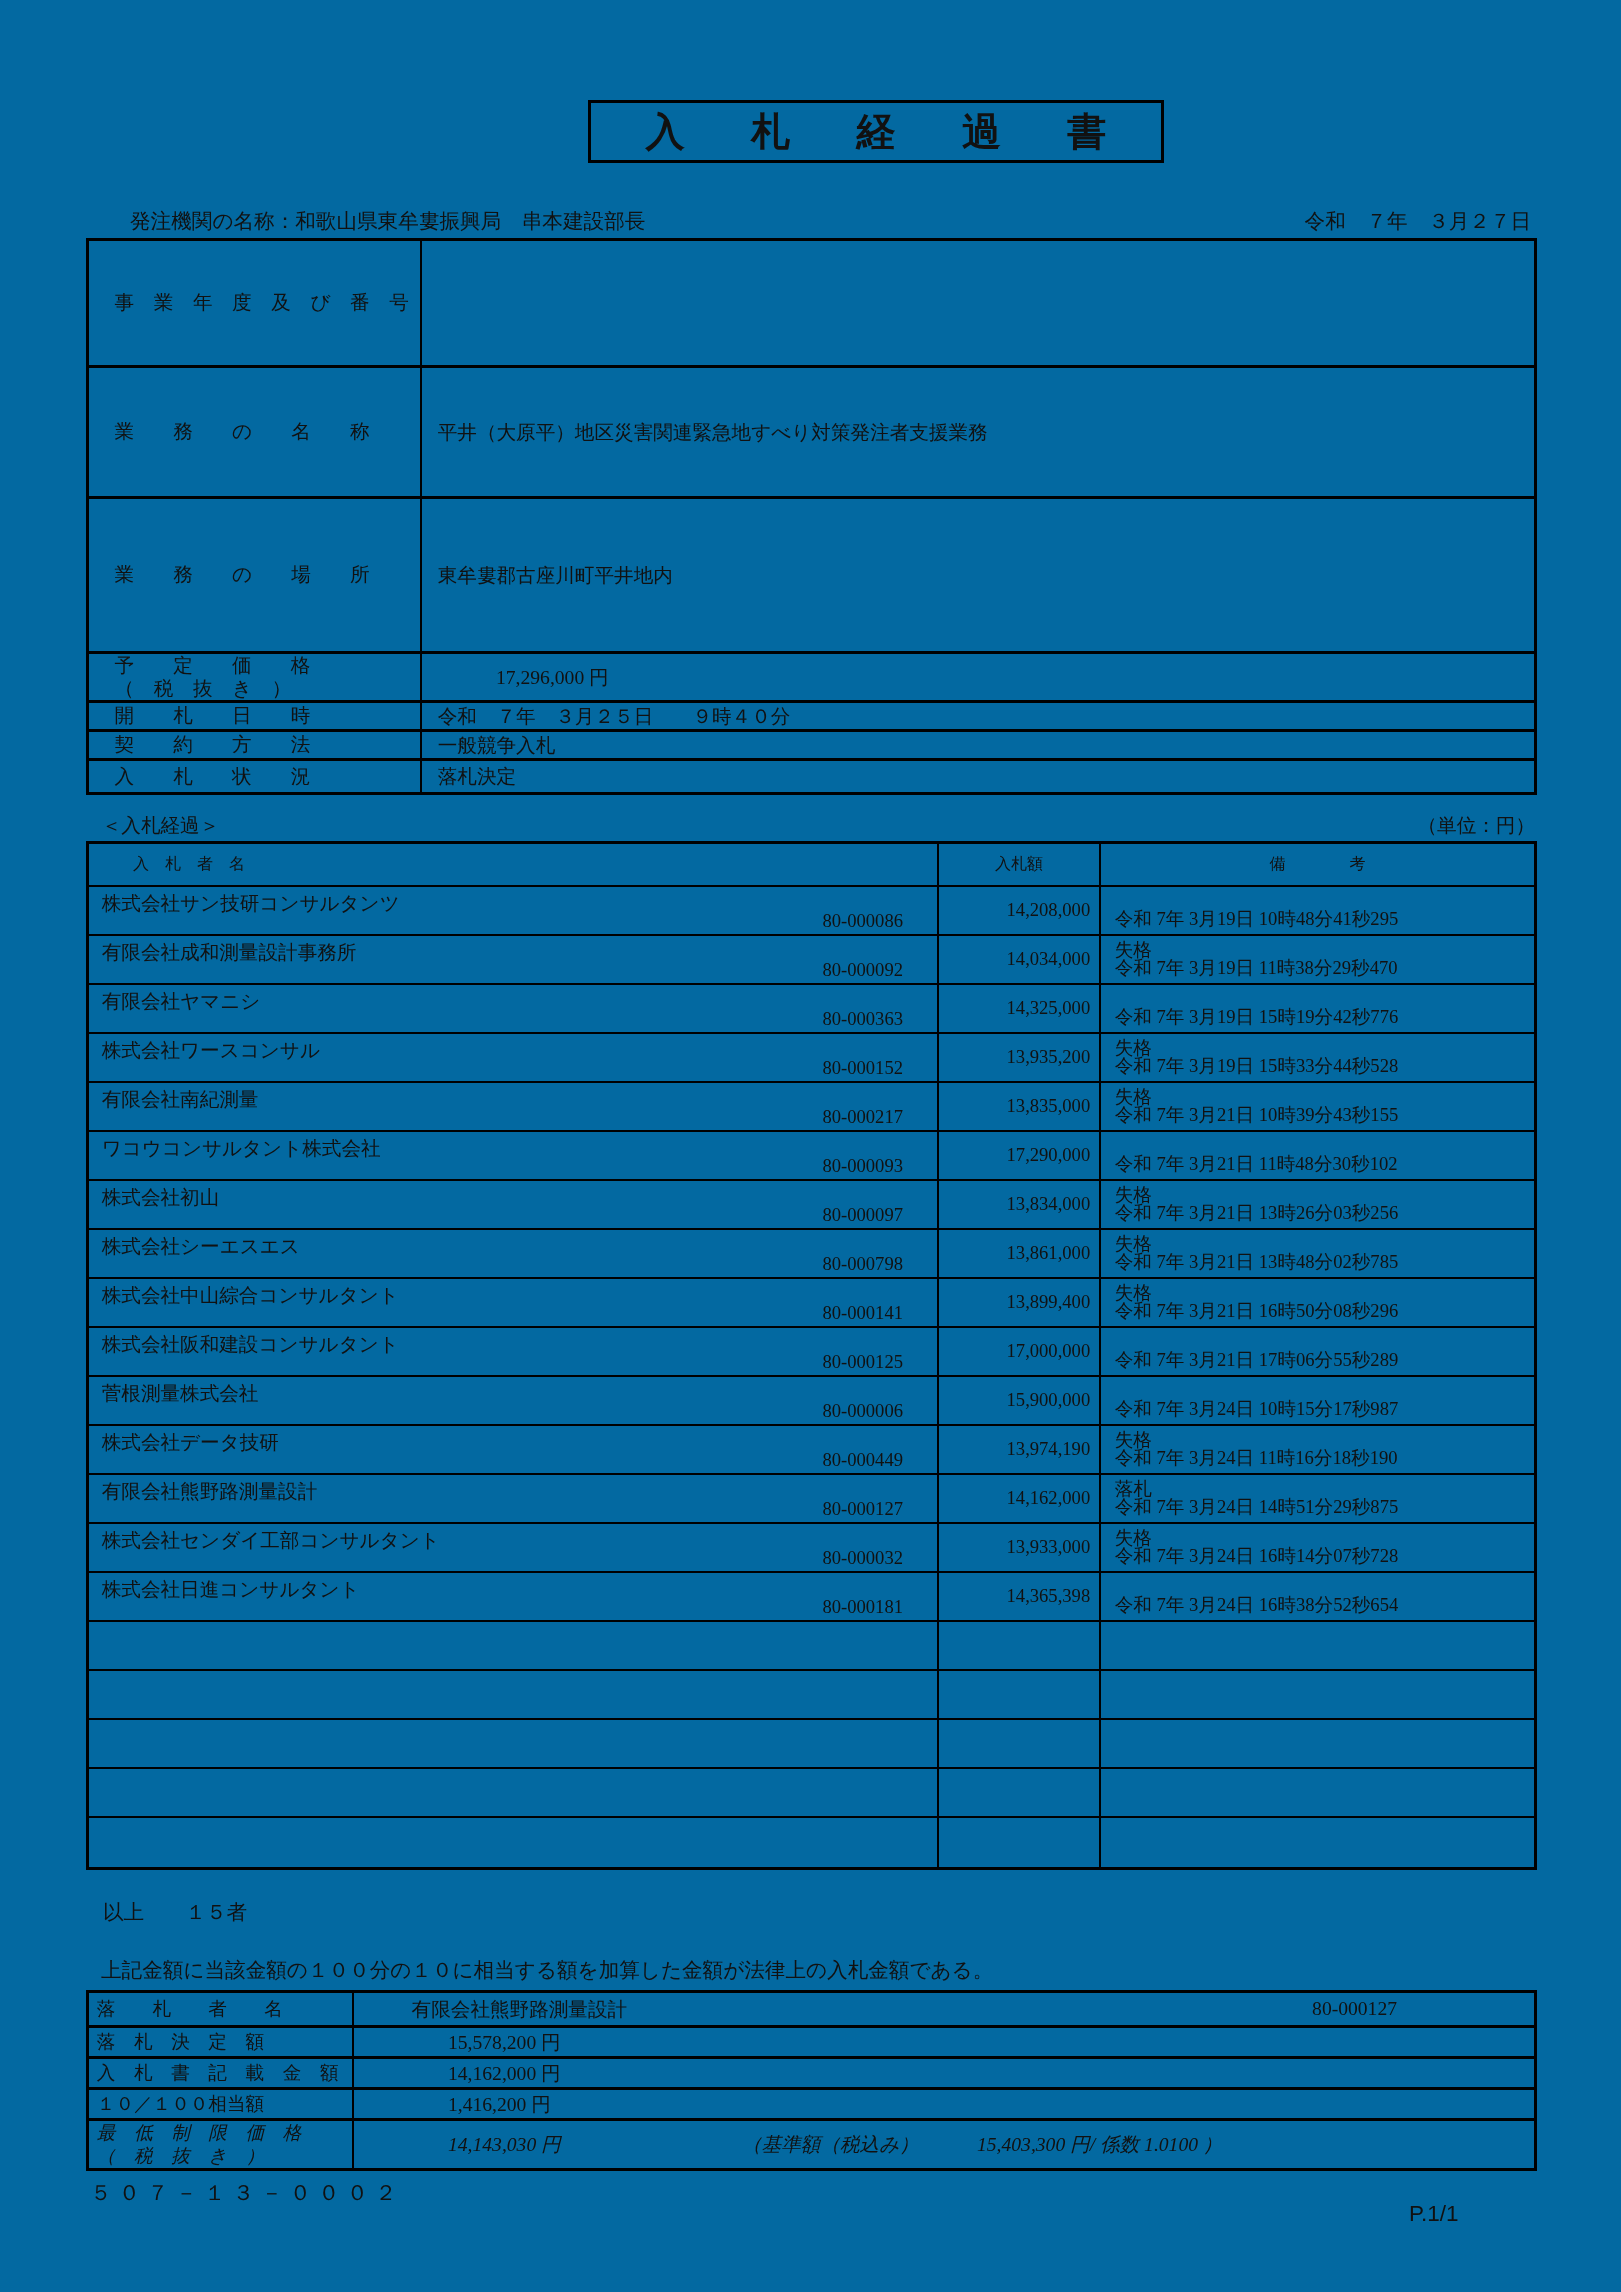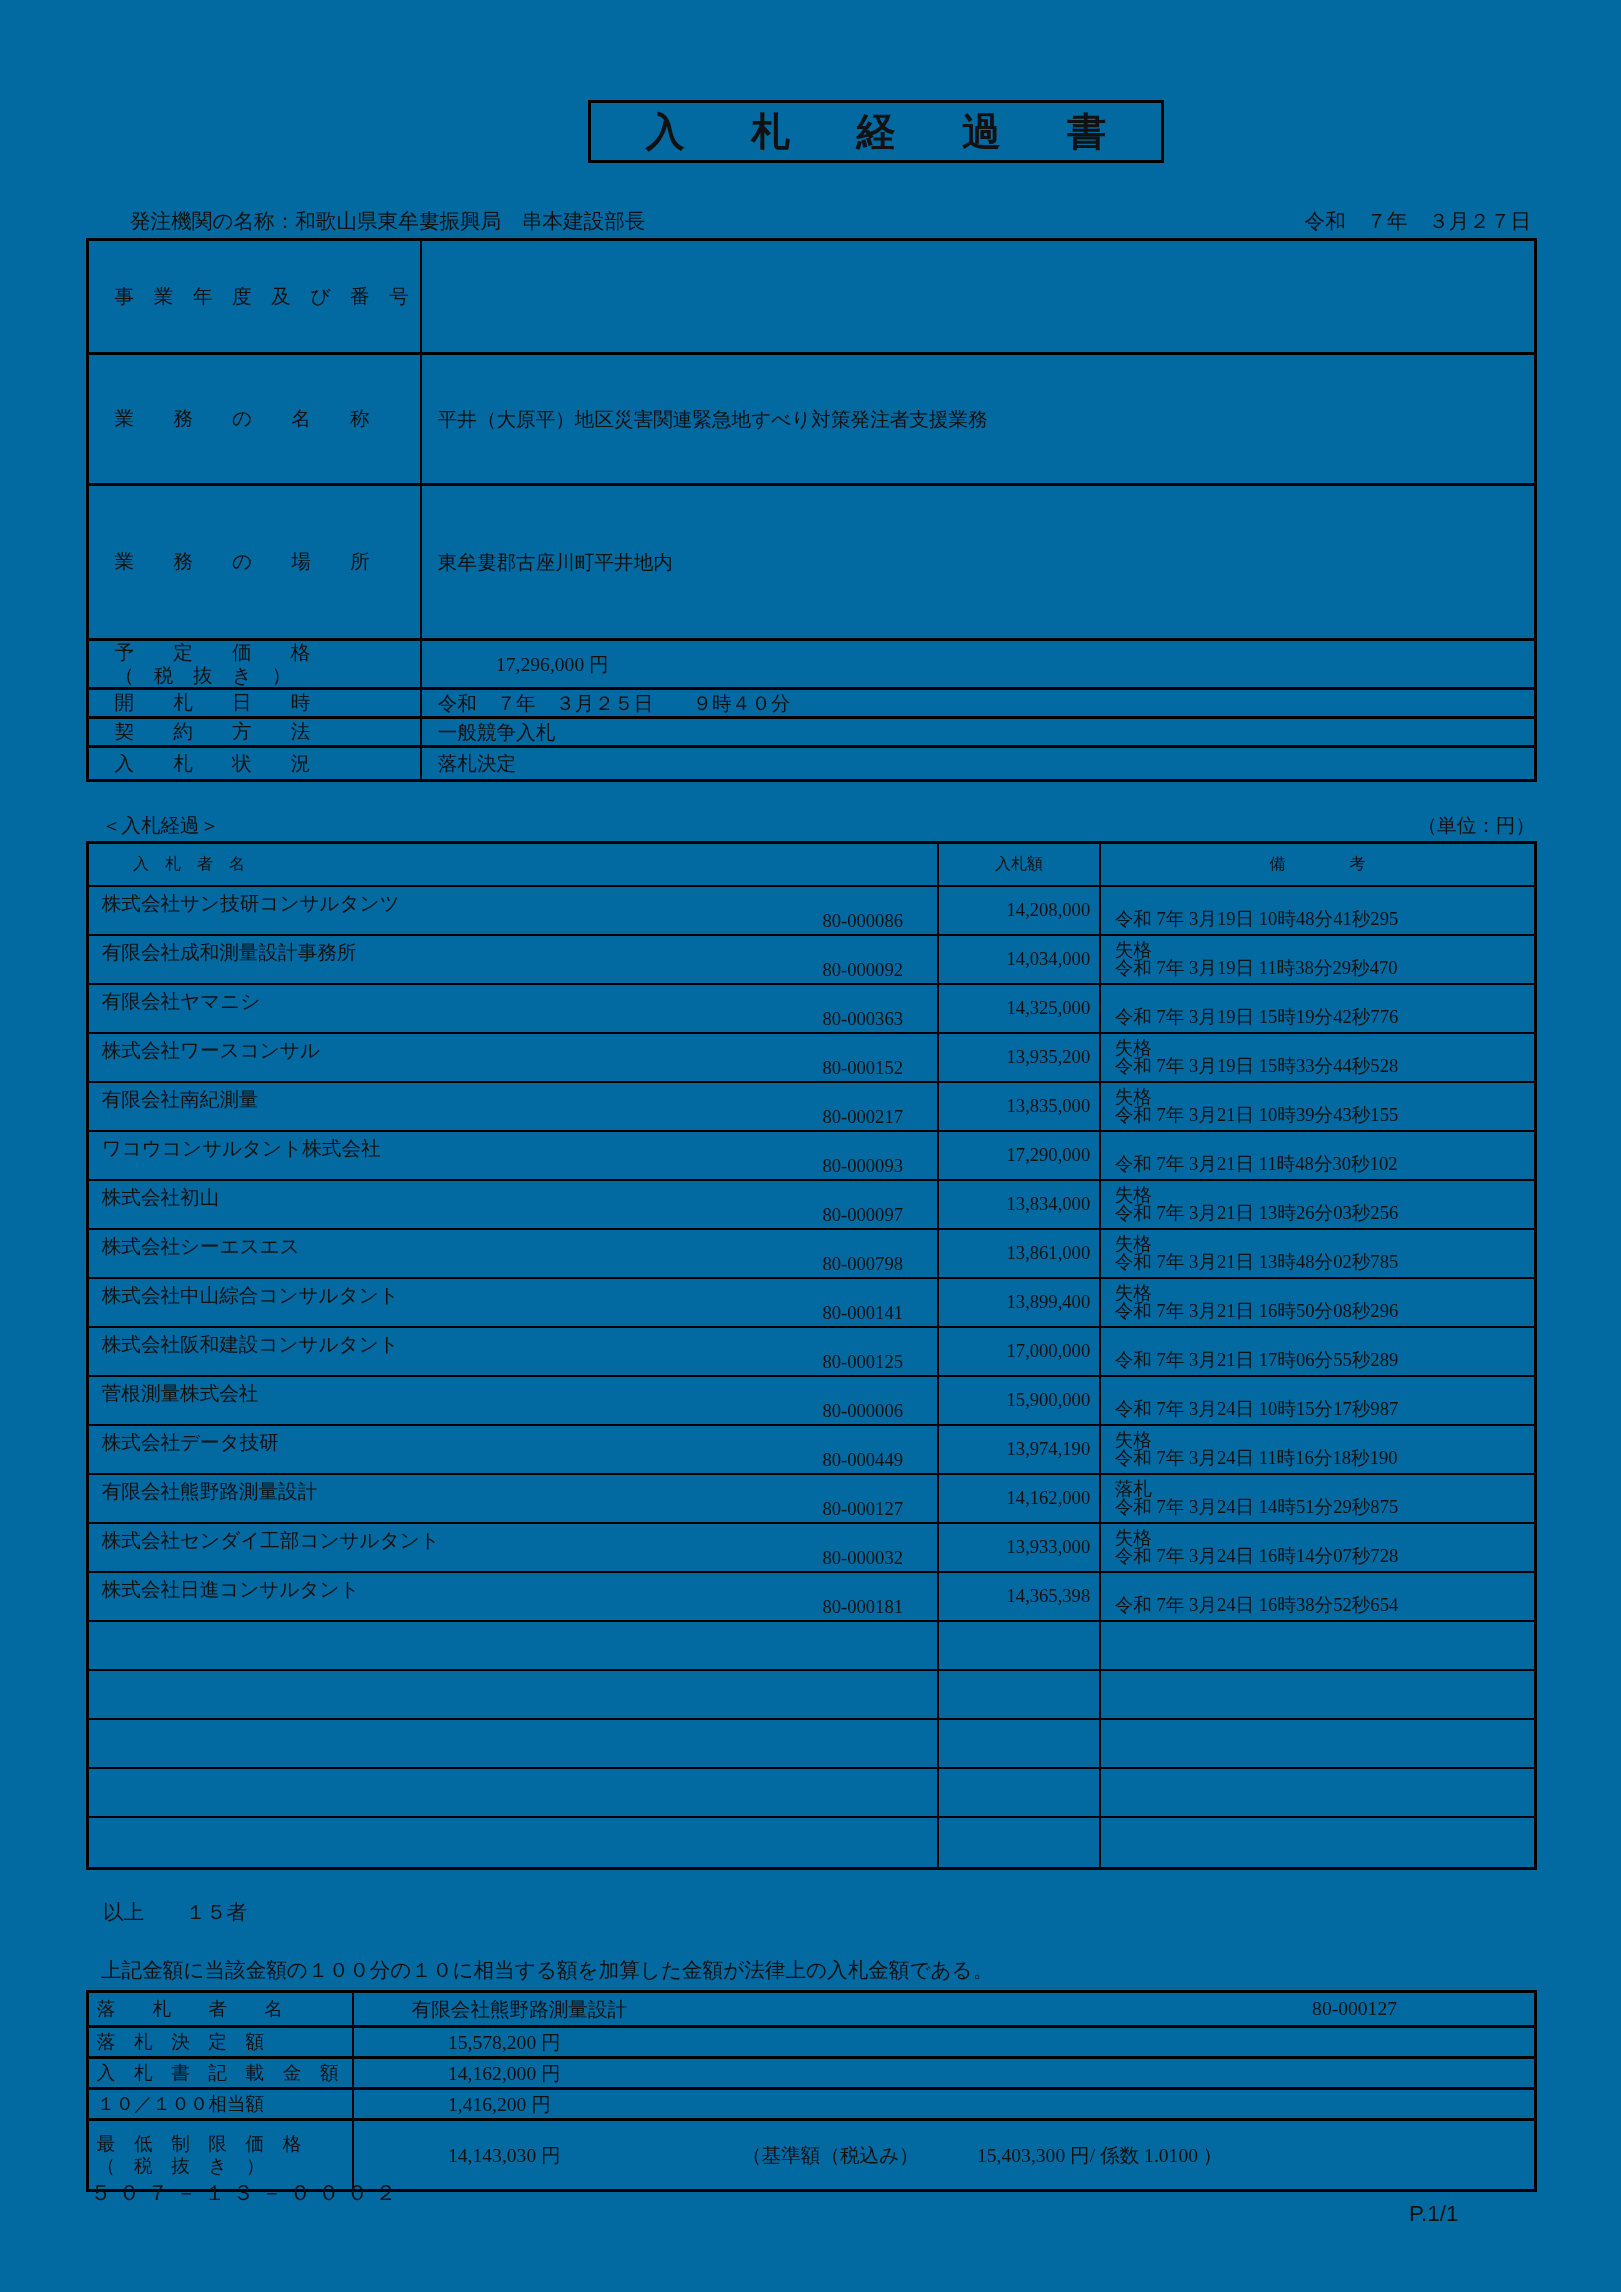--- a/index.html
+++ b/index.html
@@ -30,21 +30,21 @@
   }
   .issuer-row .issuer { margin-left:44px; }
   .issuer-row .date  { margin-right:5.9px; }
   
   .info-table {
     position:absolute; left:86px; top:238px; width:1451px;
     border:3.9px solid #000;
   }
   .i-row { display:flex; border-bottom:3.9px solid #000; }
   .i-row:last-child { border-bottom:none; }
-  .i-row:nth-child(1){ height:114px; }
+  .i-row:nth-child(1){ height:127px; }
   .i-row:nth-child(2){ height:131px; }
   .i-row:nth-child(3){ height:155px; }
   .i-row:nth-child(4){ height:49px; }
   .i-row:nth-child(5){ height:29px; }
   .i-row:nth-child(6){ height:29px; }
   .i-row:nth-child(7){ height:31px; }
   .i-label {
     width:333px; border-right:2.9px solid #000;
     display:flex; flex-direction:column; justify-content:center;
     padding-left:25.5px; font-size:19.6px; line-height:23.5px;
@@ -86,21 +86,21 @@
   .award-table {
     position:absolute; left:86px; top:1990px; width:1451px;
     border:3.9px solid #000;
   }
   .a-row { display:flex; border-bottom:3.9px solid #000;gap:40px; }
   .a-row:last-child { border-bottom:none; }
   .a-row:nth-child(1){ height:35px; }
   .a-row:nth-child(2){ height:31px; }
   .a-row:nth-child(3){ height:31px; }
   .a-row:nth-child(4){ height:31px; }
-  .a-row:nth-child(5){ height:68px; }
+  .a-row:nth-child(5){ height:47px;font-style:italic; }
   .a-label {
     width:265px; border-right:2.9px solid #000;
     display:flex; flex-direction:column; justify-content:center;
     padding-left:7.8px; font-size:18.6px; line-height:22.5px;
   }
   .a-value { flex:1; display:flex; align-items:center; padding-left:54px; font-size:19.6px; }
   .a-winner { flex:1; display:flex; align-items:center; justify-content:space-between; padding:0 137px 0 17.6px; font-size:19.6px; }
   .a-last { flex:1; display:flex; align-items:center; padding-left:54px; font-size:19.6px;border-radius:31px; }
   .a-last .amt { width:294px; }
   .a-last .base-label { width:235px; }

